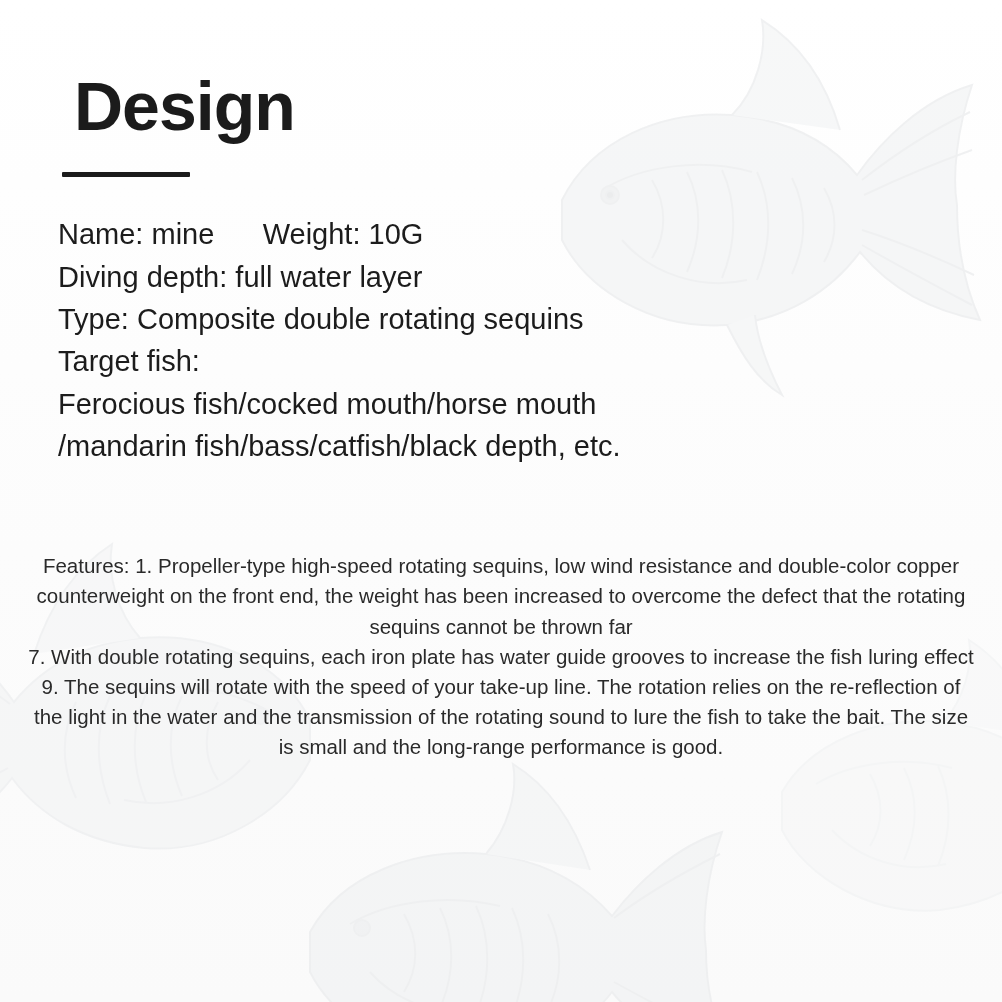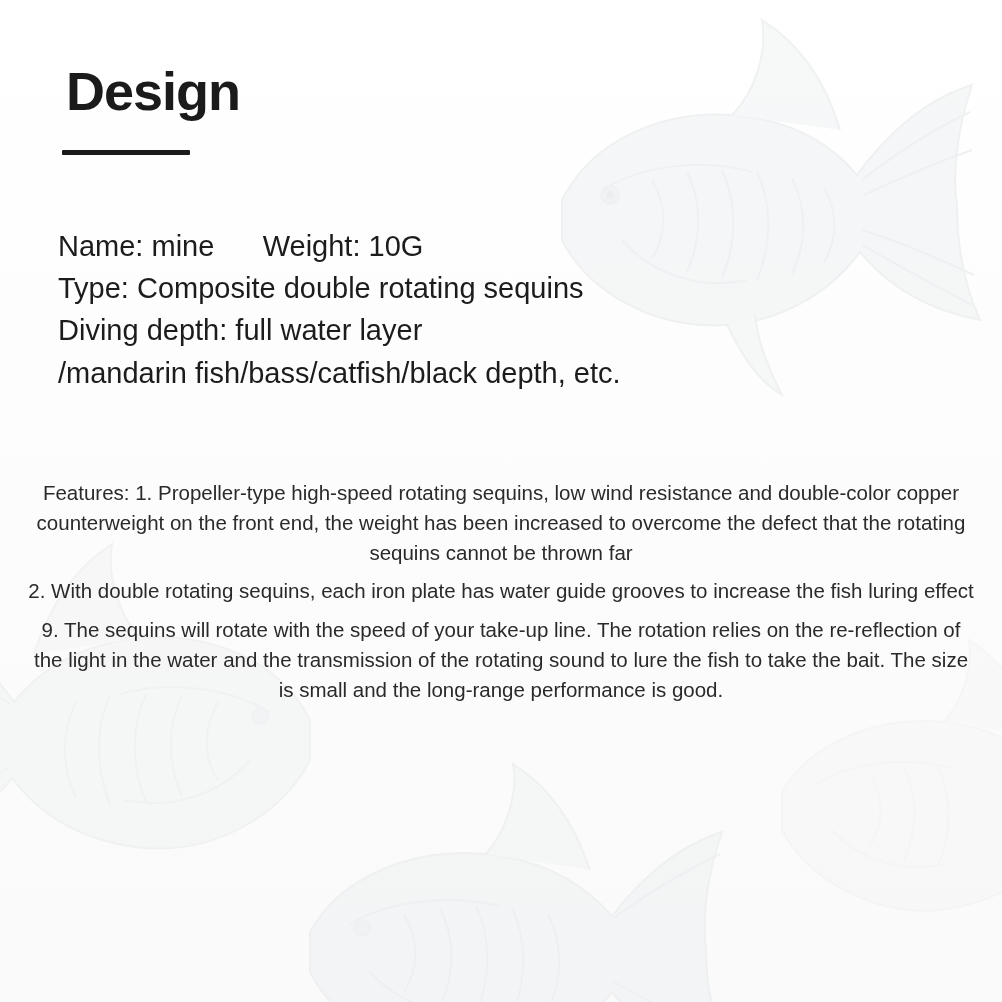--- a/index.html
+++ b/index.html
@@ -39,37 +39,37 @@
   .fish-right  { bottom: 40px; right: -180px; width: 430px; height: 330px; opacity: 0.35; }
 
   
   .content {
     position: relative;
     z-index: 2;
     padding: 55px 58px 0 58px;
   }
 
   .title {
-    font-size: 54px;
+    font-size: 68px;
     font-weight: bold;
     letter-spacing: -1px;
     color: #1b1b1b;
     line-height: 1.05;
-    margin: 8px;
+    margin: 16px;
   }
   .title-rule {
     width: 128px;
     height: 5px;
     background: #1b1b1b;
     margin: 30px 0 0 4px;
     border-radius: 1px;
   }
 
   .specs {
-    margin-top: 70px;
+    margin-top: 36px;
     color: #1c1c1c;
     font-size: 29px;
     line-height: 1.46;
   }
   .spec-row {
     white-space: pre;
   }
 
   .features {
     position: relative;
@@ -77,21 +77,21 @@
     margin: 84px 26px 0 26px;
     text-align: center;
     color: #2a2a2a;
     font-size: 20.5px;
     line-height: 1.47;
   }
   .features p {
     margin: 0;
   }
   .features .para {
-    margin-top: 8px;
+    margin-top: 0;
     text-align: center;
   }
 </style>
 </head>
 <body>
 
 <div class="page">
 
   <div class="fish-layer">
 
@@ -173,25 +173,27 @@
       </svg>
     </div>
   </div>
 
   <div class="content">
     <h1 class="title">Design</h1>
     <div class="title-rule"></div>
 
     <div class="specs">
       <div class="spec-row">Name: mine      Weight: 10G</div>
+      <div class="spec-row">Diving depth: full water layer</div>
       <div class="spec-row">Type: Composite double rotating sequins</div>
-      <div class="spec-row">Diving depth: full water layer</div>
+      <div class="spec-row">Target fish:</div>
+      <div class="spec-row">Ferocious fish/cocked mouth/horse mouth</div>
       <div class="spec-row">/mandarin fish/bass/catfish/black depth, etc.</div>
     </div>
   </div>
 
   <div class="features">
     <p class="para">Features: 1. Propeller-type high-speed rotating sequins, low wind resistance and double-color copper counterweight on the front end, the weight has been increased to overcome the defect that the rotating sequins cannot be thrown far</p>
-    <p class="para">2. With double rotating sequins, each iron plate has water guide grooves to increase the fish luring effect</p>
+    <p class="para">7. With double rotating sequins, each iron plate has water guide grooves to increase the fish luring effect</p>
     <p class="para">9. The sequins will rotate with the speed of your take-up line. The rotation relies on the re-reflection of the light in the water and the transmission of the rotating sound to lure the fish to take the bait. The size is small and the long-range performance is good.</p>
   </div>
 
 </div>
 
 </body></html>

